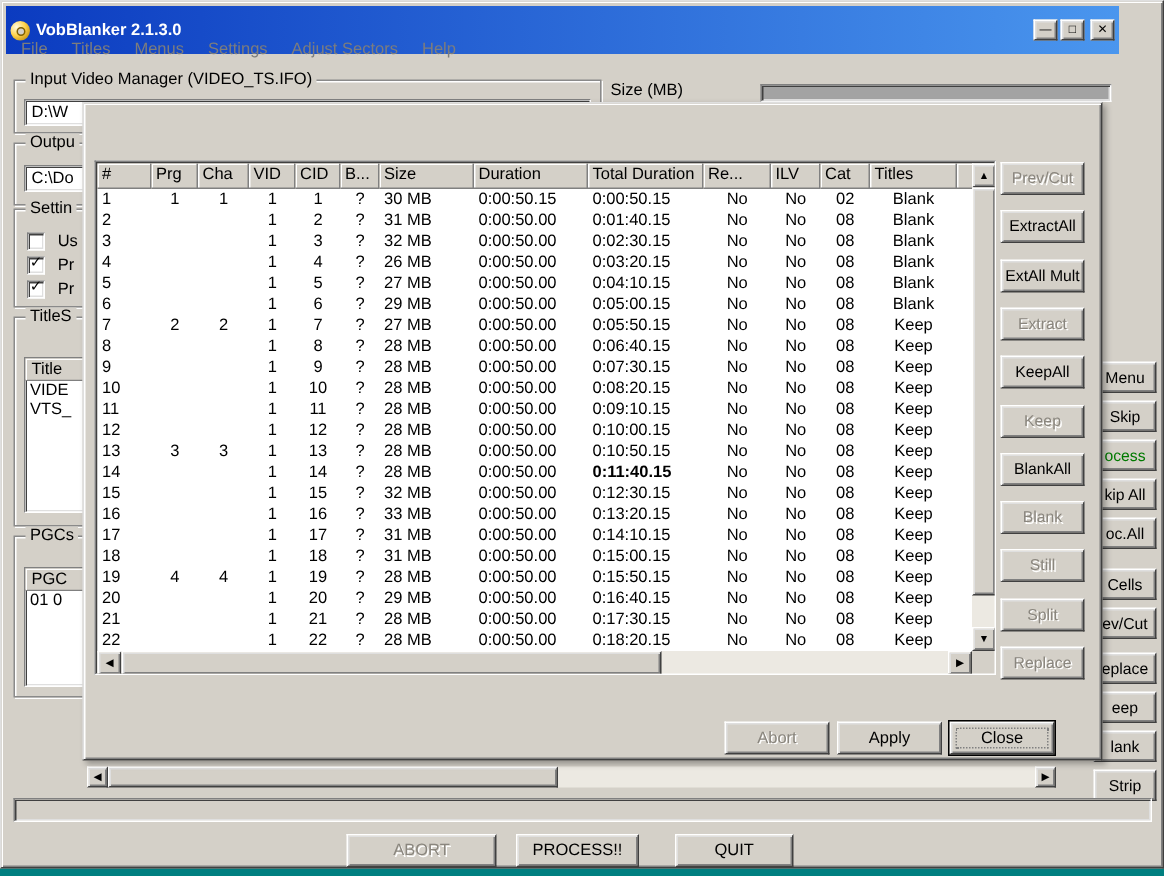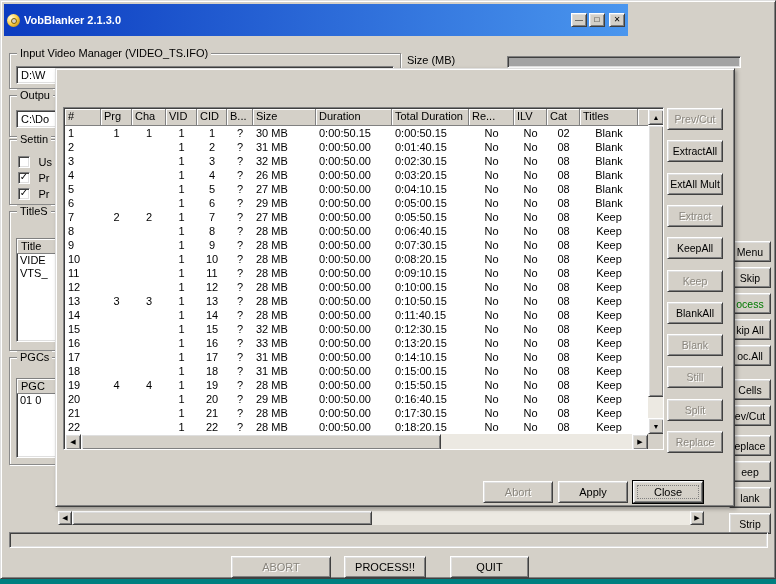--- a/index.html
+++ b/index.html
@@ -1,20 +1,20 @@
 <!DOCTYPE html>
 <html><head>
 <meta charset="utf-8">
 <style>
   *{margin:0;padding:0;box-sizing:border-box;font-family:"Liberation Sans",sans-serif;}
   html,body{width:776px;height:584px;}
   body{background:#007f80;position:relative;overflow:hidden;}
   .abs{position:absolute;}
   .win{left:0;top:0;width:776px;height:579px;background:#d4d0c8;border:1px solid;border-color:#dfdfdf #404040 #404040 #dfdfdf;box-shadow:inset 1px 1px 0 #fff,inset -1px -1px 0 #808080;}
-  .titlebar{left:3px;top:3px;width:624px;height:19px;background:linear-gradient(90deg,#0b3bc0,#4a96ee);display:flex;align-items:center;padding:16px 3px;}
+  .titlebar{left:3px;top:3px;width:742px;height:19px;background:linear-gradient(90deg,#0b3bc0,#4a96ee);display:flex;align-items:center;padding:16px 3px;}
   .title-text{color:#fff;font-weight:bold;font-size:11px;margin-left:4px;flex:1;white-space:nowrap;}
   .disc{width:13px;height:13px;border-radius:50%;background:radial-gradient(circle at 4px 4px,#fffbe0,#ffd24a 45%,#b8860b 90%);position:relative;flex:0 0 auto;}
   .disc::after{content:"";position:absolute;left:4px;top:4px;width:4px;height:4px;border-radius:50%;background:#d4d0c8;border:1px solid #806000;}
   .winbtn{width:16px;height:14px;background:#d4d0c8;border:1px solid;border-color:#fff #404040 #404040 #fff;box-shadow:inset 1px 1px 0 #dfdfdf,inset -1px -1px 0 #808080;font-size:8px;line-height:12px;text-align:center;color:#000;margin-left:2px;flex:0 0 auto;}
   .menubar{left:3px;top:23px;height:17px;display:flex;align-items:center;padding-left:2px;}
   .menu-item{font-size:11px;color:#7d7d7d;padding:0 8px;white-space:nowrap;}
   .groupbox{border:1px solid #8a8a8a;box-shadow:inset 1px 1px 0 #fff,1px 1px 0 #fff;background:#d4d0c8;}
   .group-label{position:absolute;top:-7px;left:7px;background:#d4d0c8;font-size:11px;color:#000;padding:0 3px;line-height:13px;white-space:nowrap;}
   .sunken{background:#fff;border:1px solid;border-color:#808080 #fff #fff #808080;box-shadow:inset 1px 1px 0 #404040,inset -1px -1px 0 #dfdfdf;}
   .field{font-size:11px;color:#000;padding:2px 4px;line-height:12px;white-space:nowrap;overflow:hidden;}
@@ -61,20 +61,28 @@
 <div class="abs win">
 
   <div class="abs titlebar">
     <span class="disc"></span>
     <span class="title-text">VobBlanker 2.1.3.0</span>
     <span class="winbtn">—</span>
     <span class="winbtn">□</span>
     <span class="winbtn" style="margin-left:4px">✕</span>
   </div>
 
+  <div class="abs menubar">
+    <span class="menu-item">File</span>
+    <span class="menu-item">Titles</span>
+    <span class="menu-item">Menus</span>
+    <span class="menu-item">Settings</span>
+    <span class="menu-item">Adjust Sectors</span>
+    <span class="menu-item">Help</span>
+  </div>
 
   <div class="abs groupbox" style="left:8px;top:52px;width:392px;height:36px;">
     <span class="group-label">Input Video Manager (VIDEO_TS.IFO)</span>
     <div class="abs sunken field" style="left:6px;top:12px;width:378px;height:18px;">D:\W</div>
   </div>
   <span class="abs" style="left:406px;top:53px;font-size:11px;">Size (MB)</span>
   <div class="abs sunken sizebar" style="left:506px;top:55px;width:234px;height:12px;"></div>
 
   <div class="abs groupbox" style="left:8px;top:94px;width:392px;height:42px;">
     <span class="group-label">Outpu</span>
@@ -373,21 +381,21 @@
         </div>
         <div class="tr">
           <div class="td" style="width: 36px;">14</div>
           <div class="td tc" style="width: 31px;"></div>
           <div class="td tc" style="width: 34px;"></div>
           <div class="td tc" style="width: 31px;">1</div>
           <div class="td tc" style="width: 30px;">14</div>
           <div class="td tc" style="width: 26px;">?</div>
           <div class="td" style="width: 63px;">28 MB</div>
           <div class="td" style="width: 76px;">0:00:50.00</div>
-          <div class="td" style="width: 77px;">0:11:40.15</div>
+          <div class="td" style="width: 77px; font-weight: bold;">0:11:40.15</div>
           <div class="td tc" style="width: 45px;">No</div>
           <div class="td tc" style="width: 33px;">No</div>
           <div class="td tc" style="width: 33px;">08</div>
           <div class="td tc" style="width: 58px;">Keep</div>
         </div>
         <div class="tr">
           <div class="td" style="width: 36px;">15</div>
           <div class="td tc" style="width: 31px;"></div>
           <div class="td tc" style="width: 34px;"></div>
           <div class="td tc" style="width: 31px;">1</div>

